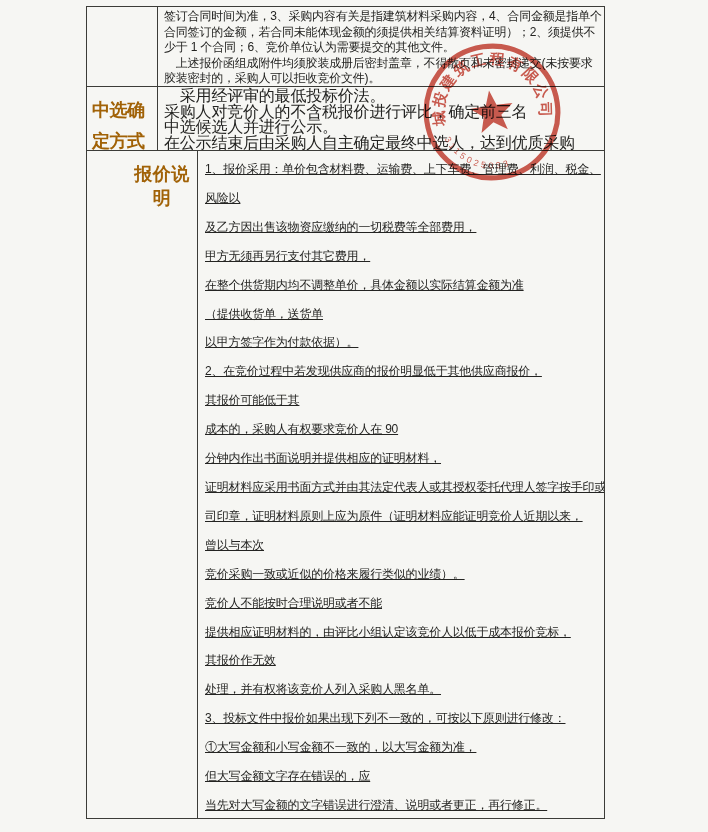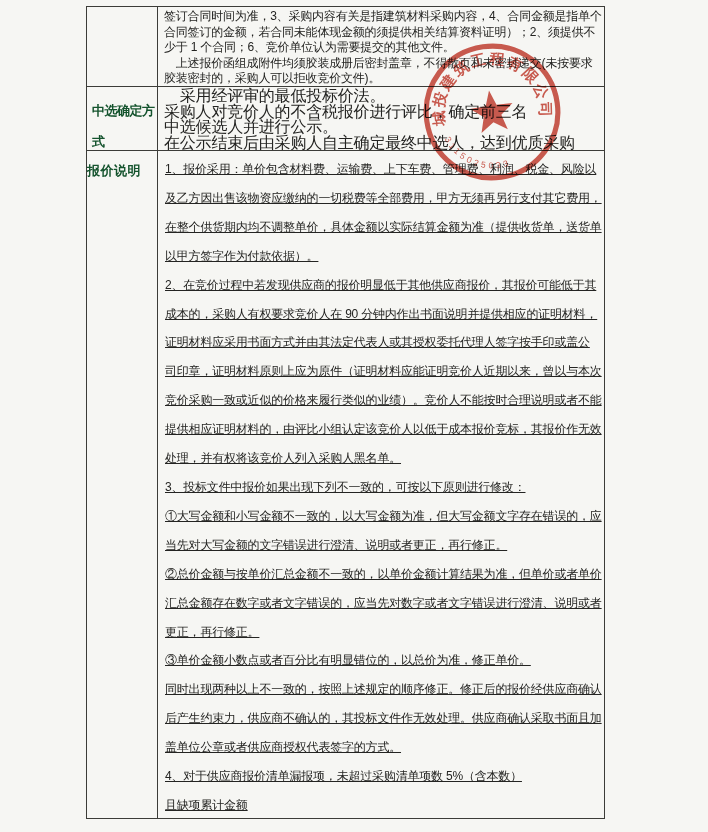--- a/index.html
+++ b/index.html
@@ -19,23 +19,23 @@
     background:transparent;
     box-sizing:border-box;
   }
   .t-row{display:flex;box-sizing:border-box;}
   .t-row + .t-row{border-top:1.5px solid #3c3c38;}
   .label-cell{
     width:71px;flex:0 0 71px;
     border-right:1.5px solid #3c3c38;
     box-sizing:border-box;
     font-weight:bold;
-    font-size:13px;
+    font-size:18px;
     letter-spacing:-0.5px;
-    color:#14532d;
+    color:#a16207;
   }
   .content-cell{
     flex:1 1 auto;
     box-sizing:border-box;
     overflow:hidden;
   }
   .lines{
     white-space:pre-line;
     letter-spacing:-0.2px;
     word-break:keep-all;
@@ -44,21 +44,21 @@
   .row-1{height:79px;}
   .row-1 .content-cell{padding:2px 2px 0 6px;}
   .row-1 .lines{font-size:12px;line-height:15.6px;}
   .row-2{height:64px;}
   .row-2 .content-cell{padding:1px 2px 0 6px;}
   .row-2 .lines{font-size:16px;line-height:15.7px;}
   .row-2 .label-cell{padding:8px 2px 0 5px;line-height:31px;}
   .row-3{height:668px;}
   .row-3 .content-cell{padding:4px 2px 0 7px;text-decoration:underline;}
   .row-3 .lines{font-size:12px;line-height:28.9px;}
-  .row-3 .label-cell{padding-top:11px;letter-spacing:0.5px;}
+  .row-3 .label-cell{padding-top:11px;text-align:center;letter-spacing:0.5px;margin-left:40px;}
   
   .seal{
     position:absolute;left:420px;top:40px;width:144px;height:144px;
     transform:rotate(-8deg);
     opacity:0.82;
     mix-blend-mode:multiply;
     pointer-events:none;
   }
 </style>
 </head>

